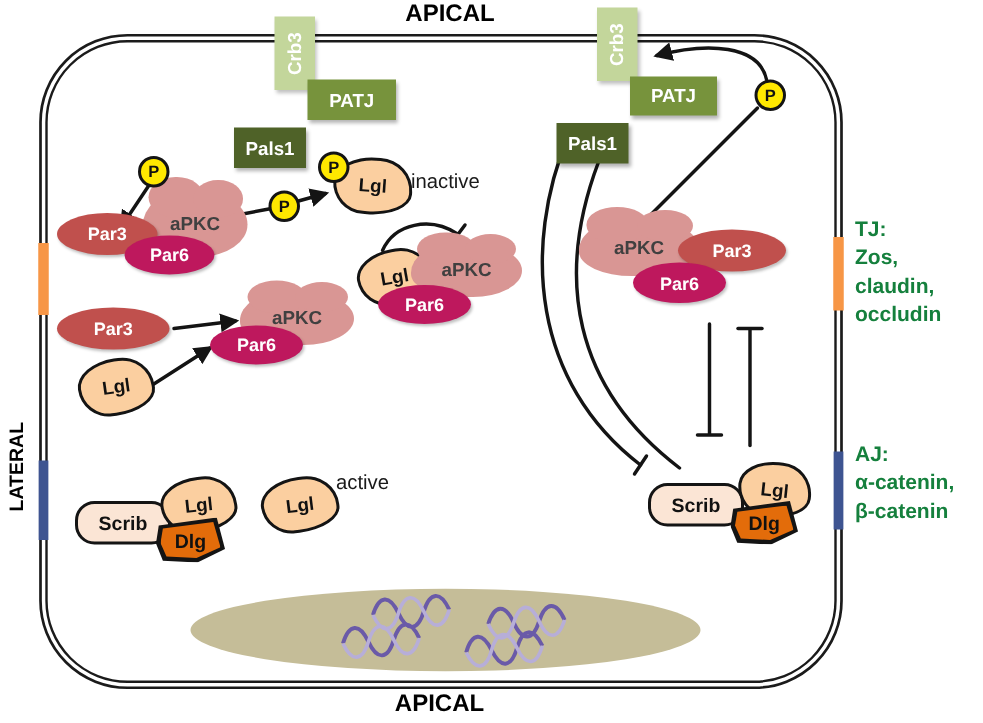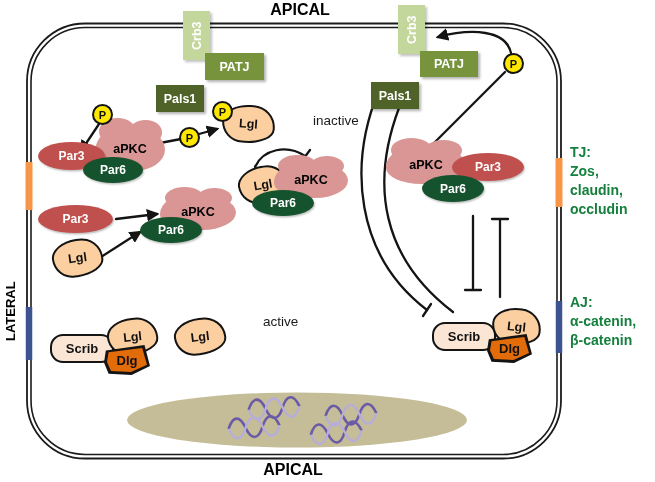--- a/index.html
+++ b/index.html
@@ -10,24 +10,24 @@
   
   .gbox{position:absolute;display:flex;align-items:center;justify-content:center;
         font-weight:bold;color:#fff;font-size:12.5px;box-shadow:1.5px 2px 2.5px rgba(0,0,0,.3);}
   .crb3{background:#c3d69b;writing-mode:vertical-rl;transform:rotate(180deg);box-shadow:-1.5px -2px 2.5px rgba(0,0,0,.25);}
   .pals1{background:#4f6228;margin-top:28px;}
   .patj{background:#77933c;}
   
   .ell{position:absolute;border-radius:50%;display:flex;align-items:center;justify-content:center;
        font-weight:bold;color:#fff;font-size:12px;box-shadow:1px 1.5px 2px rgba(0,0,0,.25);}
   .par3{background:#c0504d;}
-  .par6{background:#14532d;}
+  .par6{background:#be185d;}
   
   .cloud{position:absolute;background:#d99694;border-radius:46% 54% 50% 50% / 62% 58% 55% 48%;
-         display:flex;align-items:center;justify-content:center;color:#000000;font-weight:bold;font-size:12.5px;}
+         display:flex;align-items:center;justify-content:center;color:#404040;font-weight:bold;font-size:12.5px;}
   .cloud::before{content:"";position:absolute;width:52%;height:62%;background:inherit;border-radius:50%;top:-20%;left:6%;}
   .cloud::after{content:"";position:absolute;width:46%;height:56%;background:inherit;border-radius:50%;top:-16%;right:5%;}
   .cloud span{position:relative;z-index:2;}
   
   .lgl{position:absolute;background:#fbcfa0;border:2.5px solid #141414;
        border-radius:55% 45% 58% 42% / 48% 60% 42% 58%;
        display:flex;align-items:center;justify-content:center;color:#111;font-weight:bold;font-size:12.5px;}
   
   .scrib{position:absolute;background:#fbe5d5;border:2.5px solid #141414;border-radius:13px;
          display:flex;align-items:center;justify-content:center;color:#111;font-weight:bold;font-size:13px;}
@@ -37,21 +37,21 @@
             clip-path:polygon(4% 18%, 88% 0%, 100% 70%, 60% 100%, 10% 96%, 0% 58%);}
   .dlg .fill{position:absolute;inset:3px;background:#e36c0a;
             clip-path:polygon(4% 18%, 88% 0%, 100% 70%, 60% 100%, 10% 96%, 0% 58%);}
   .dlg .t{position:absolute;inset:0;display:flex;align-items:center;justify-content:center;
           color:#111;font-weight:bold;font-size:13px;}
   
   .pcirc{position:absolute;width:17px;height:17px;border-radius:50%;background:#ffe800;border:2.2px solid #141414;
          display:flex;align-items:center;justify-content:center;font-weight:bold;font-size:11px;color:#111;z-index:5;}
   
   .region{position:absolute;font-weight:bold;color:#000;}
-  .note{position:absolute;color:#1a1a1a;font-size:13.5px;padding-left:39px;}
+  .note{position:absolute;color:#1a1a1a;font-size:13.5px;}
   .jblock{position:absolute;font-weight:bold;color:#15803d;font-size:14px;line-height:19px;}
   .vert{writing-mode:vertical-rl;transform:rotate(180deg);}
   svg{position:absolute;left:0;top:0;}
 </style>
 </head>
 <body>
 
 <div class="stage">
 
   <svg width="655" height="482" viewBox="0 0 655 482">

